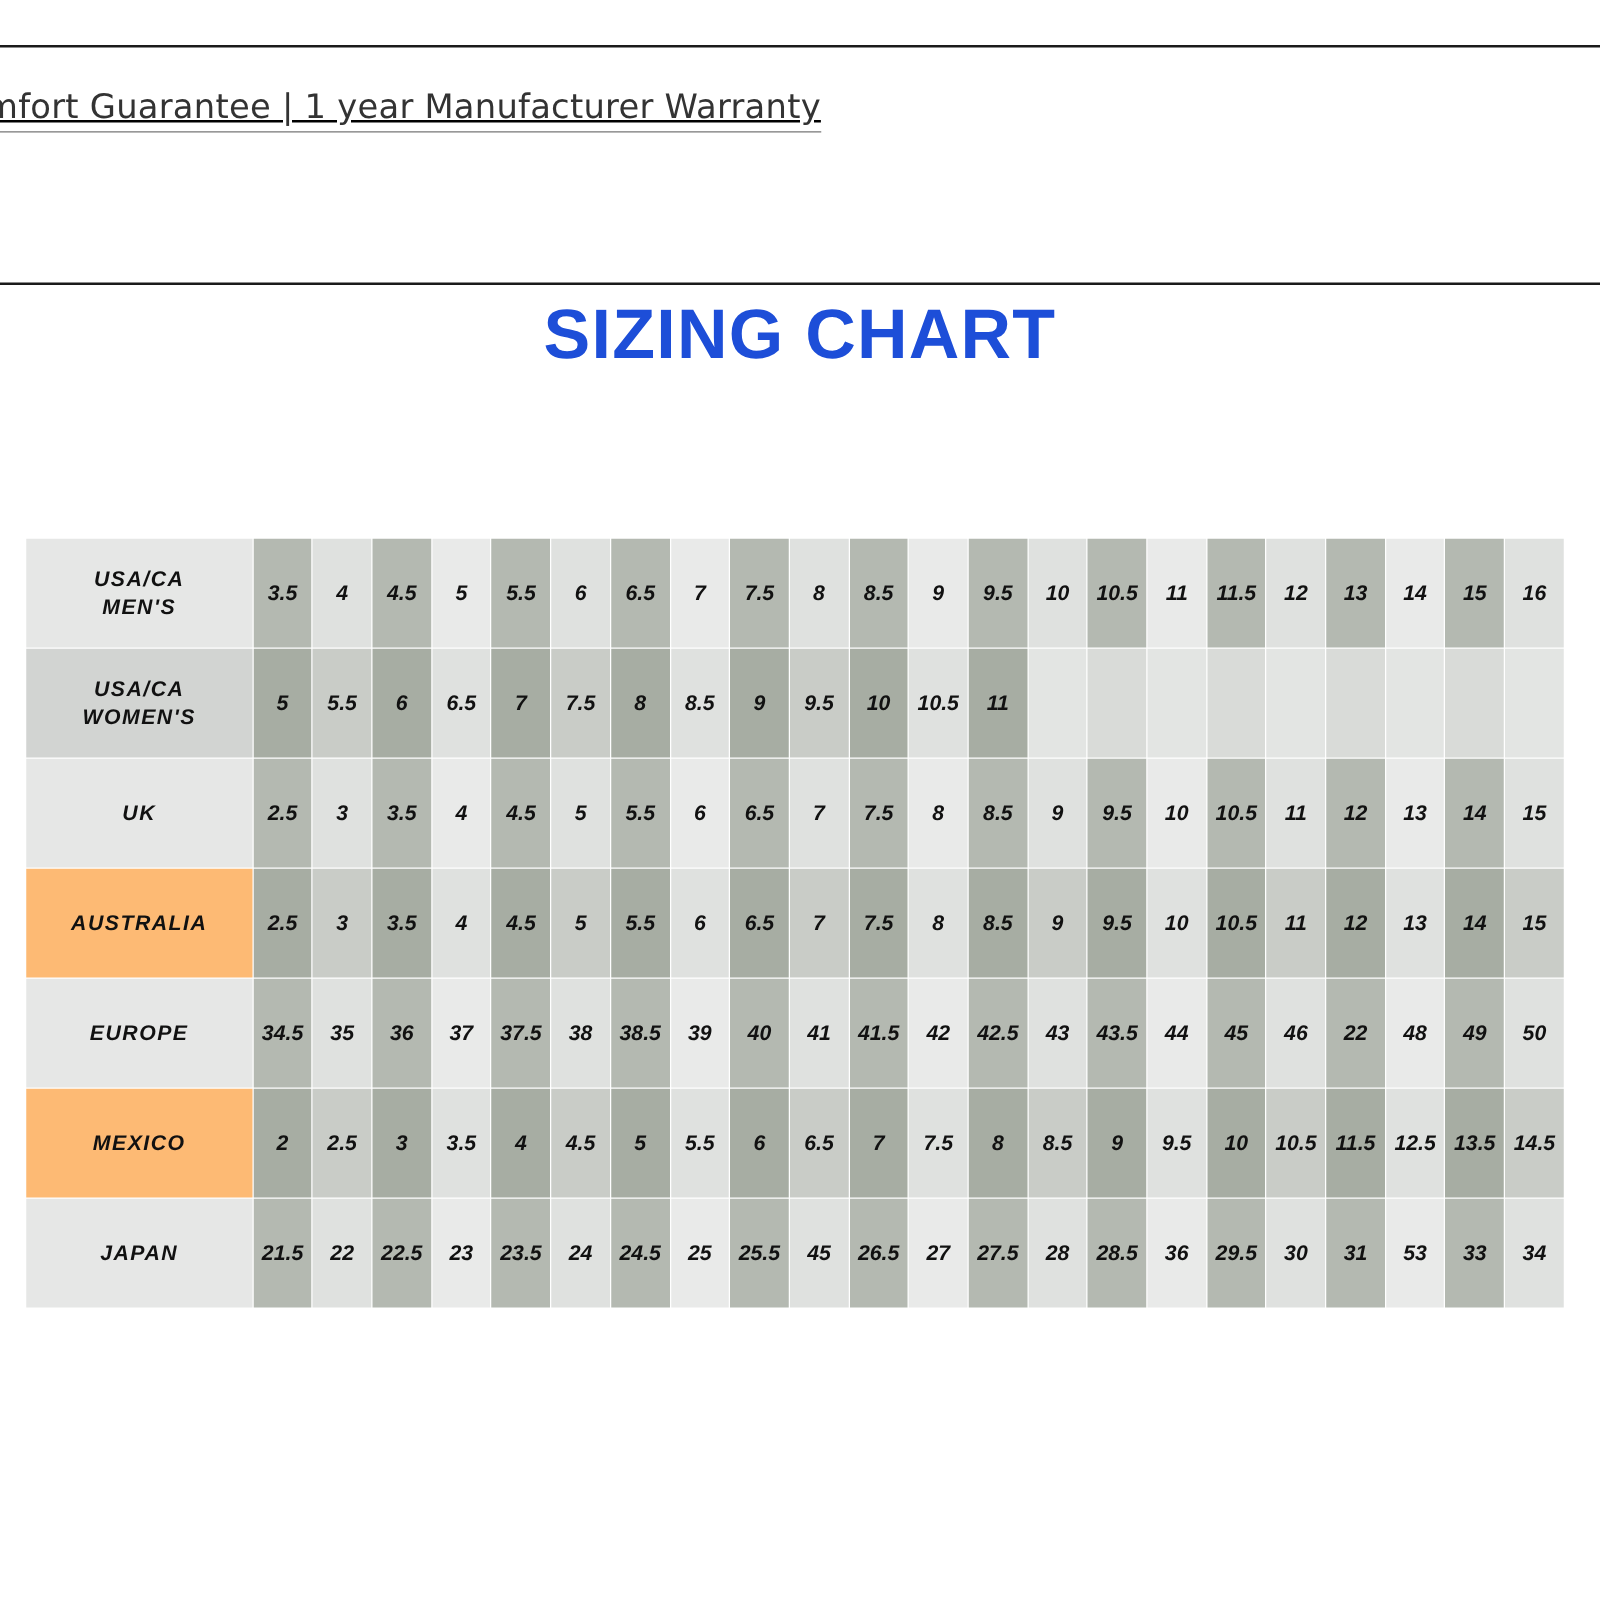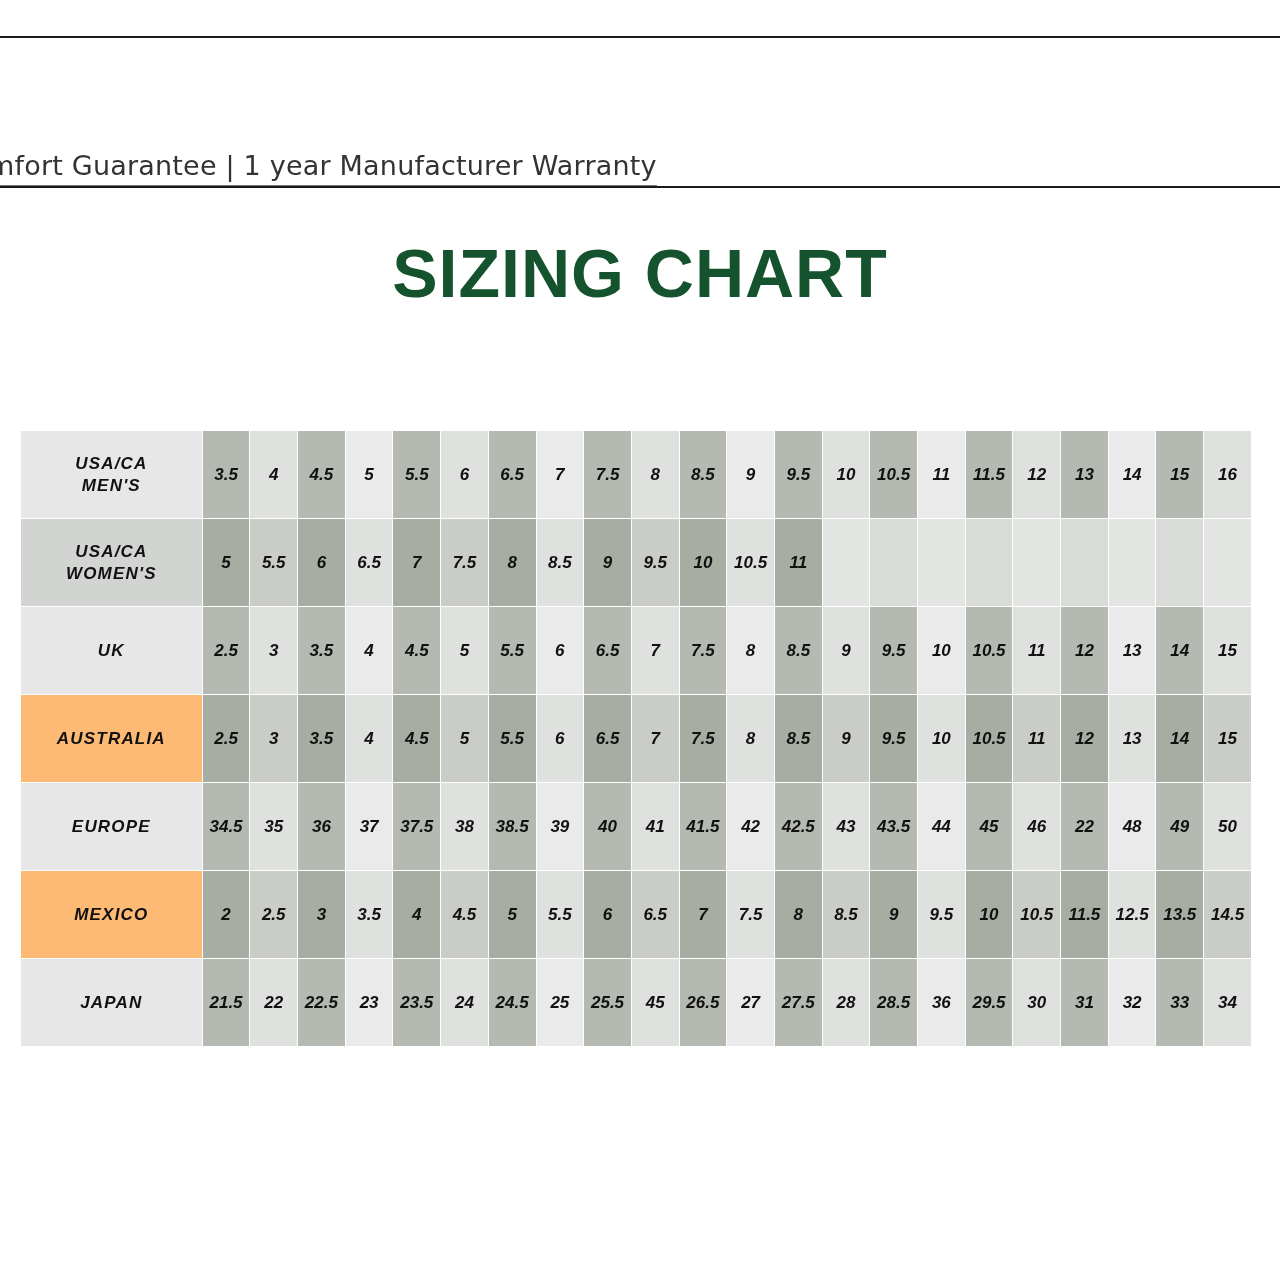--- a/index.html
+++ b/index.html
@@ -18,26 +18,27 @@
     height: 1280px;
     background: #ffffff;
   }
 
   
   .banner {
     position: absolute;
     left: 0;
     top: 36px;
     width: 1280px;
-    height: 152px;
+    height: 192px;
     border-top: 2px solid #1a1a1a;
     border-bottom: 2px solid #1a1a1a;
     box-sizing: border-box;
     display: flex;
-    align-items: flex-end;
+    align-items: flex-start;
+    text-decoration: underline;
   }
   .banner-text {
     font-family: "DejaVu Sans", sans-serif;
     font-size: 27px;
     color: #333333;
     letter-spacing: 0.2px;
     white-space: nowrap;
     margin-left: -12px;
     margin-top: 32px;
     border-bottom: 1px solid #777;
@@ -47,23 +48,23 @@
 
   
   .chart-title {
     position: absolute;
     top: 234px;
     left: 0;
     width: 1280px;
     text-align: center;
     font-family: "Liberation Sans", sans-serif;
     font-weight: bold;
-    font-size: 68px;
+    font-size: 56px;
     letter-spacing: 1px;
-    color: #14532d;
+    color: #1d4ed8;
   }
 
   
   .table-wrap {
     position: absolute;
     left: 20px;
     top: 430px;
     width: 1232px;
     font-style: italic;
   }
@@ -305,21 +306,21 @@
             <td class="cell s1">45</td>
             <td class="cell s3">26.5</td>
             <td class="cell s0">27</td>
             <td class="cell s3">27.5</td>
             <td class="cell s1">28</td>
             <td class="cell s3">28.5</td>
             <td class="cell s0">36</td>
             <td class="cell s3">29.5</td>
             <td class="cell s1">30</td>
             <td class="cell s3">31</td>
-            <td class="cell s0">32</td>
+            <td class="cell s0">53</td>
             <td class="cell s3">33</td>
             <td class="cell s1">34</td>
           </tr>
         </tbody>
     </table>
   </div>
 
 </div>
 
 </body></html>

